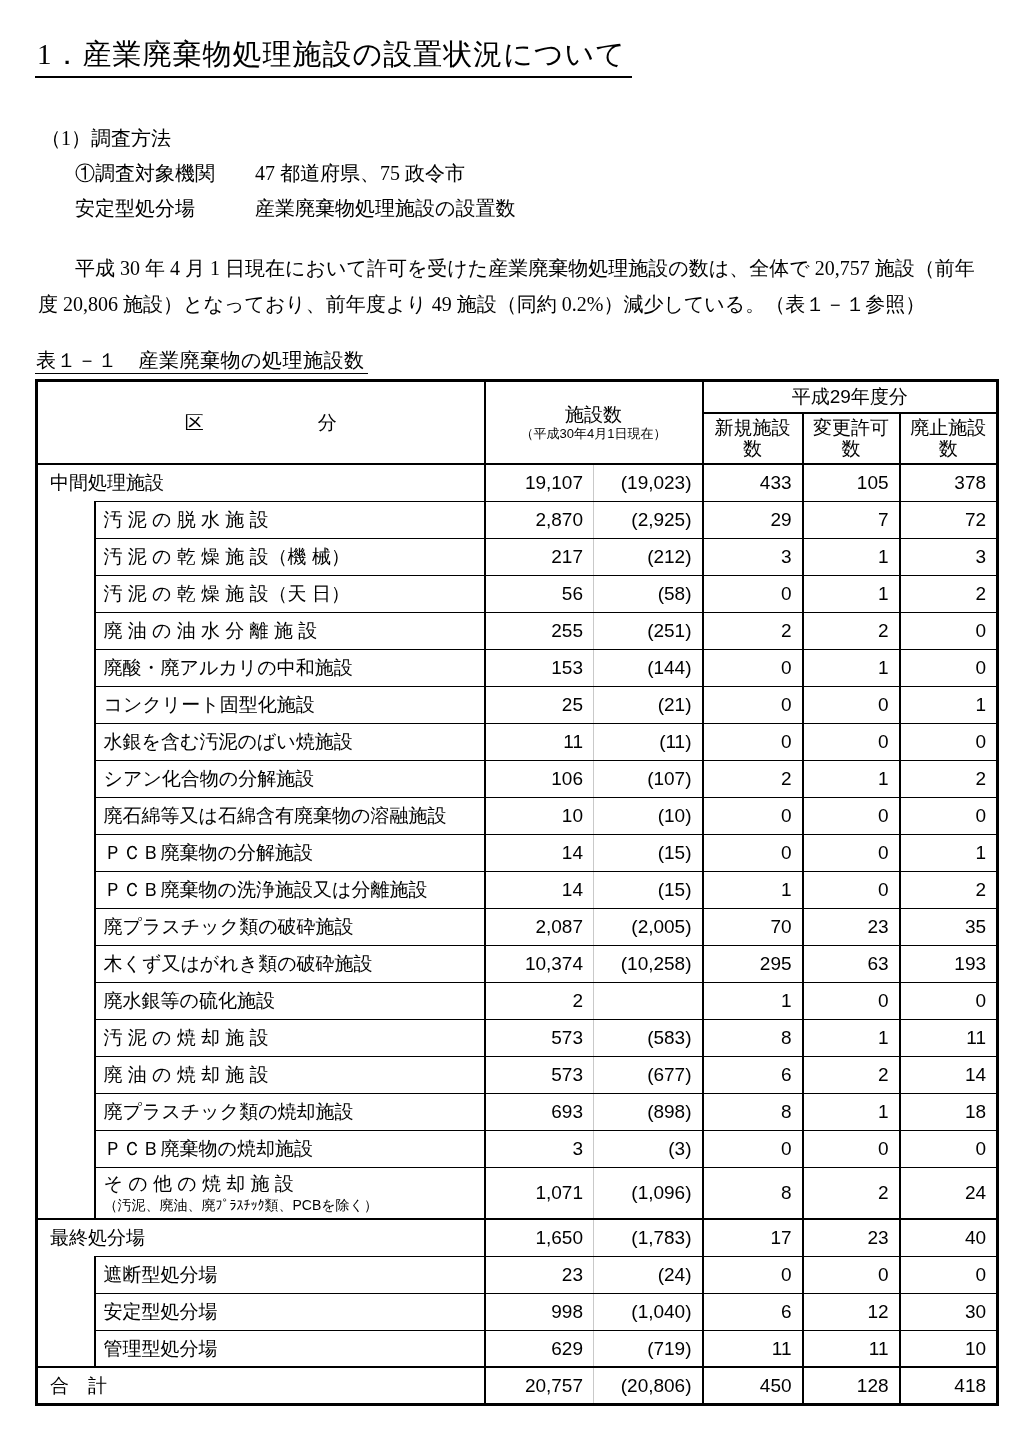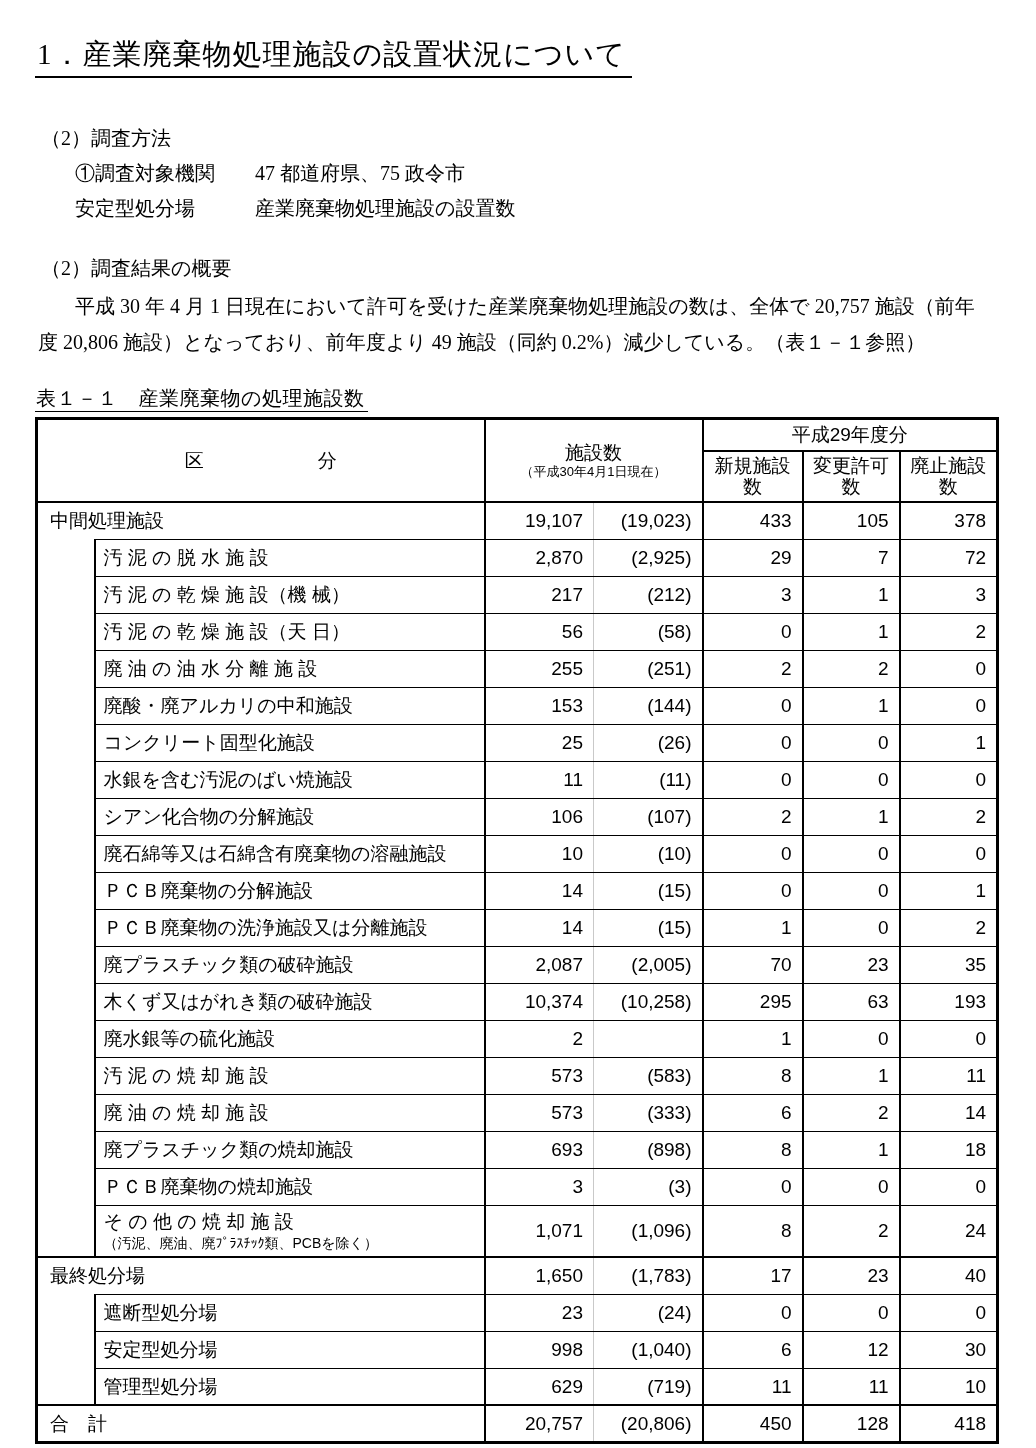--- a/index.html
+++ b/index.html
@@ -103,33 +103,32 @@
 </head>
 <body>
 
 <div class="page">
 
   <div class="title-wrap">
     <span class="doc-title">1．産業廃棄物処理施設の設置状況について</span>
   </div>
 
   <div class="sec sec1">
-    <div class="sec-heading">（2）調査方法</div>
+    <div class="sec-heading">（1）調査方法</div>
     <div class="kv-row">
       <span class="kv-label">①調査対象機関</span>
       <span class="kv-value">47 都道府県、75 政令市</span>
     </div>
     <div class="kv-row">
       <span class="kv-label">安定型処分場</span>
       <span class="kv-value">産業廃棄物処理施設の設置数</span>
     </div>
   </div>
 
   <div class="sec sec2">
-    <div class="sec-heading">（2）調査結果の概要</div>
     <div class="para">
       <div class="para-line para-line1">平成 30 年 4 月 1 日現在において許可を受けた産業廃棄物処理施設の数は、全体で 20,757 施設（前年</div>
       <div class="para-line para-line2">度 20,806 施設）となっており、前年度より 49 施設（同約 0.2%）減少している。（表１－１参照）</div>
     </div>
   </div>
 
   <div class="caption-row">
     <span class="caption-text">表１－１　産業廃棄物の処理施設数</span>
   </div>
 
@@ -221,21 +220,21 @@
           <td class="c-num c-new">0</td>
           <td class="c-num c-chg">1</td>
           <td class="c-num c-abo">0</td>
         </tr>
         <tr class="lvl1">
           <td class="c-indent"></td>
           <td class="c-label">
             <div class="label-main">コンクリート固型化施設</div>
           </td>
           <td class="c-num c-val">25</td>
-          <td class="c-num c-prev">(26)</td>
+          <td class="c-num c-prev">(21)</td>
           <td class="c-num c-new">0</td>
           <td class="c-num c-chg">0</td>
           <td class="c-num c-abo">1</td>
         </tr>
         <tr class="lvl1">
           <td class="c-indent"></td>
           <td class="c-label">
             <div class="label-main">水銀を含む汚泥のばい焼施設</div>
           </td>
           <td class="c-num c-val">11</td>
@@ -331,21 +330,21 @@
           <td class="c-num c-new">8</td>
           <td class="c-num c-chg">1</td>
           <td class="c-num c-abo">11</td>
         </tr>
         <tr class="lvl1">
           <td class="c-indent"></td>
           <td class="c-label">
             <div class="label-main">廃 油 の 焼 却 施 設</div>
           </td>
           <td class="c-num c-val">573</td>
-          <td class="c-num c-prev">(333)</td>
+          <td class="c-num c-prev">(677)</td>
           <td class="c-num c-new">6</td>
           <td class="c-num c-chg">2</td>
           <td class="c-num c-abo">14</td>
         </tr>
         <tr class="lvl1">
           <td class="c-indent"></td>
           <td class="c-label">
             <div class="label-main">廃プラスチック類の焼却施設</div>
           </td>
           <td class="c-num c-val">693</td>

